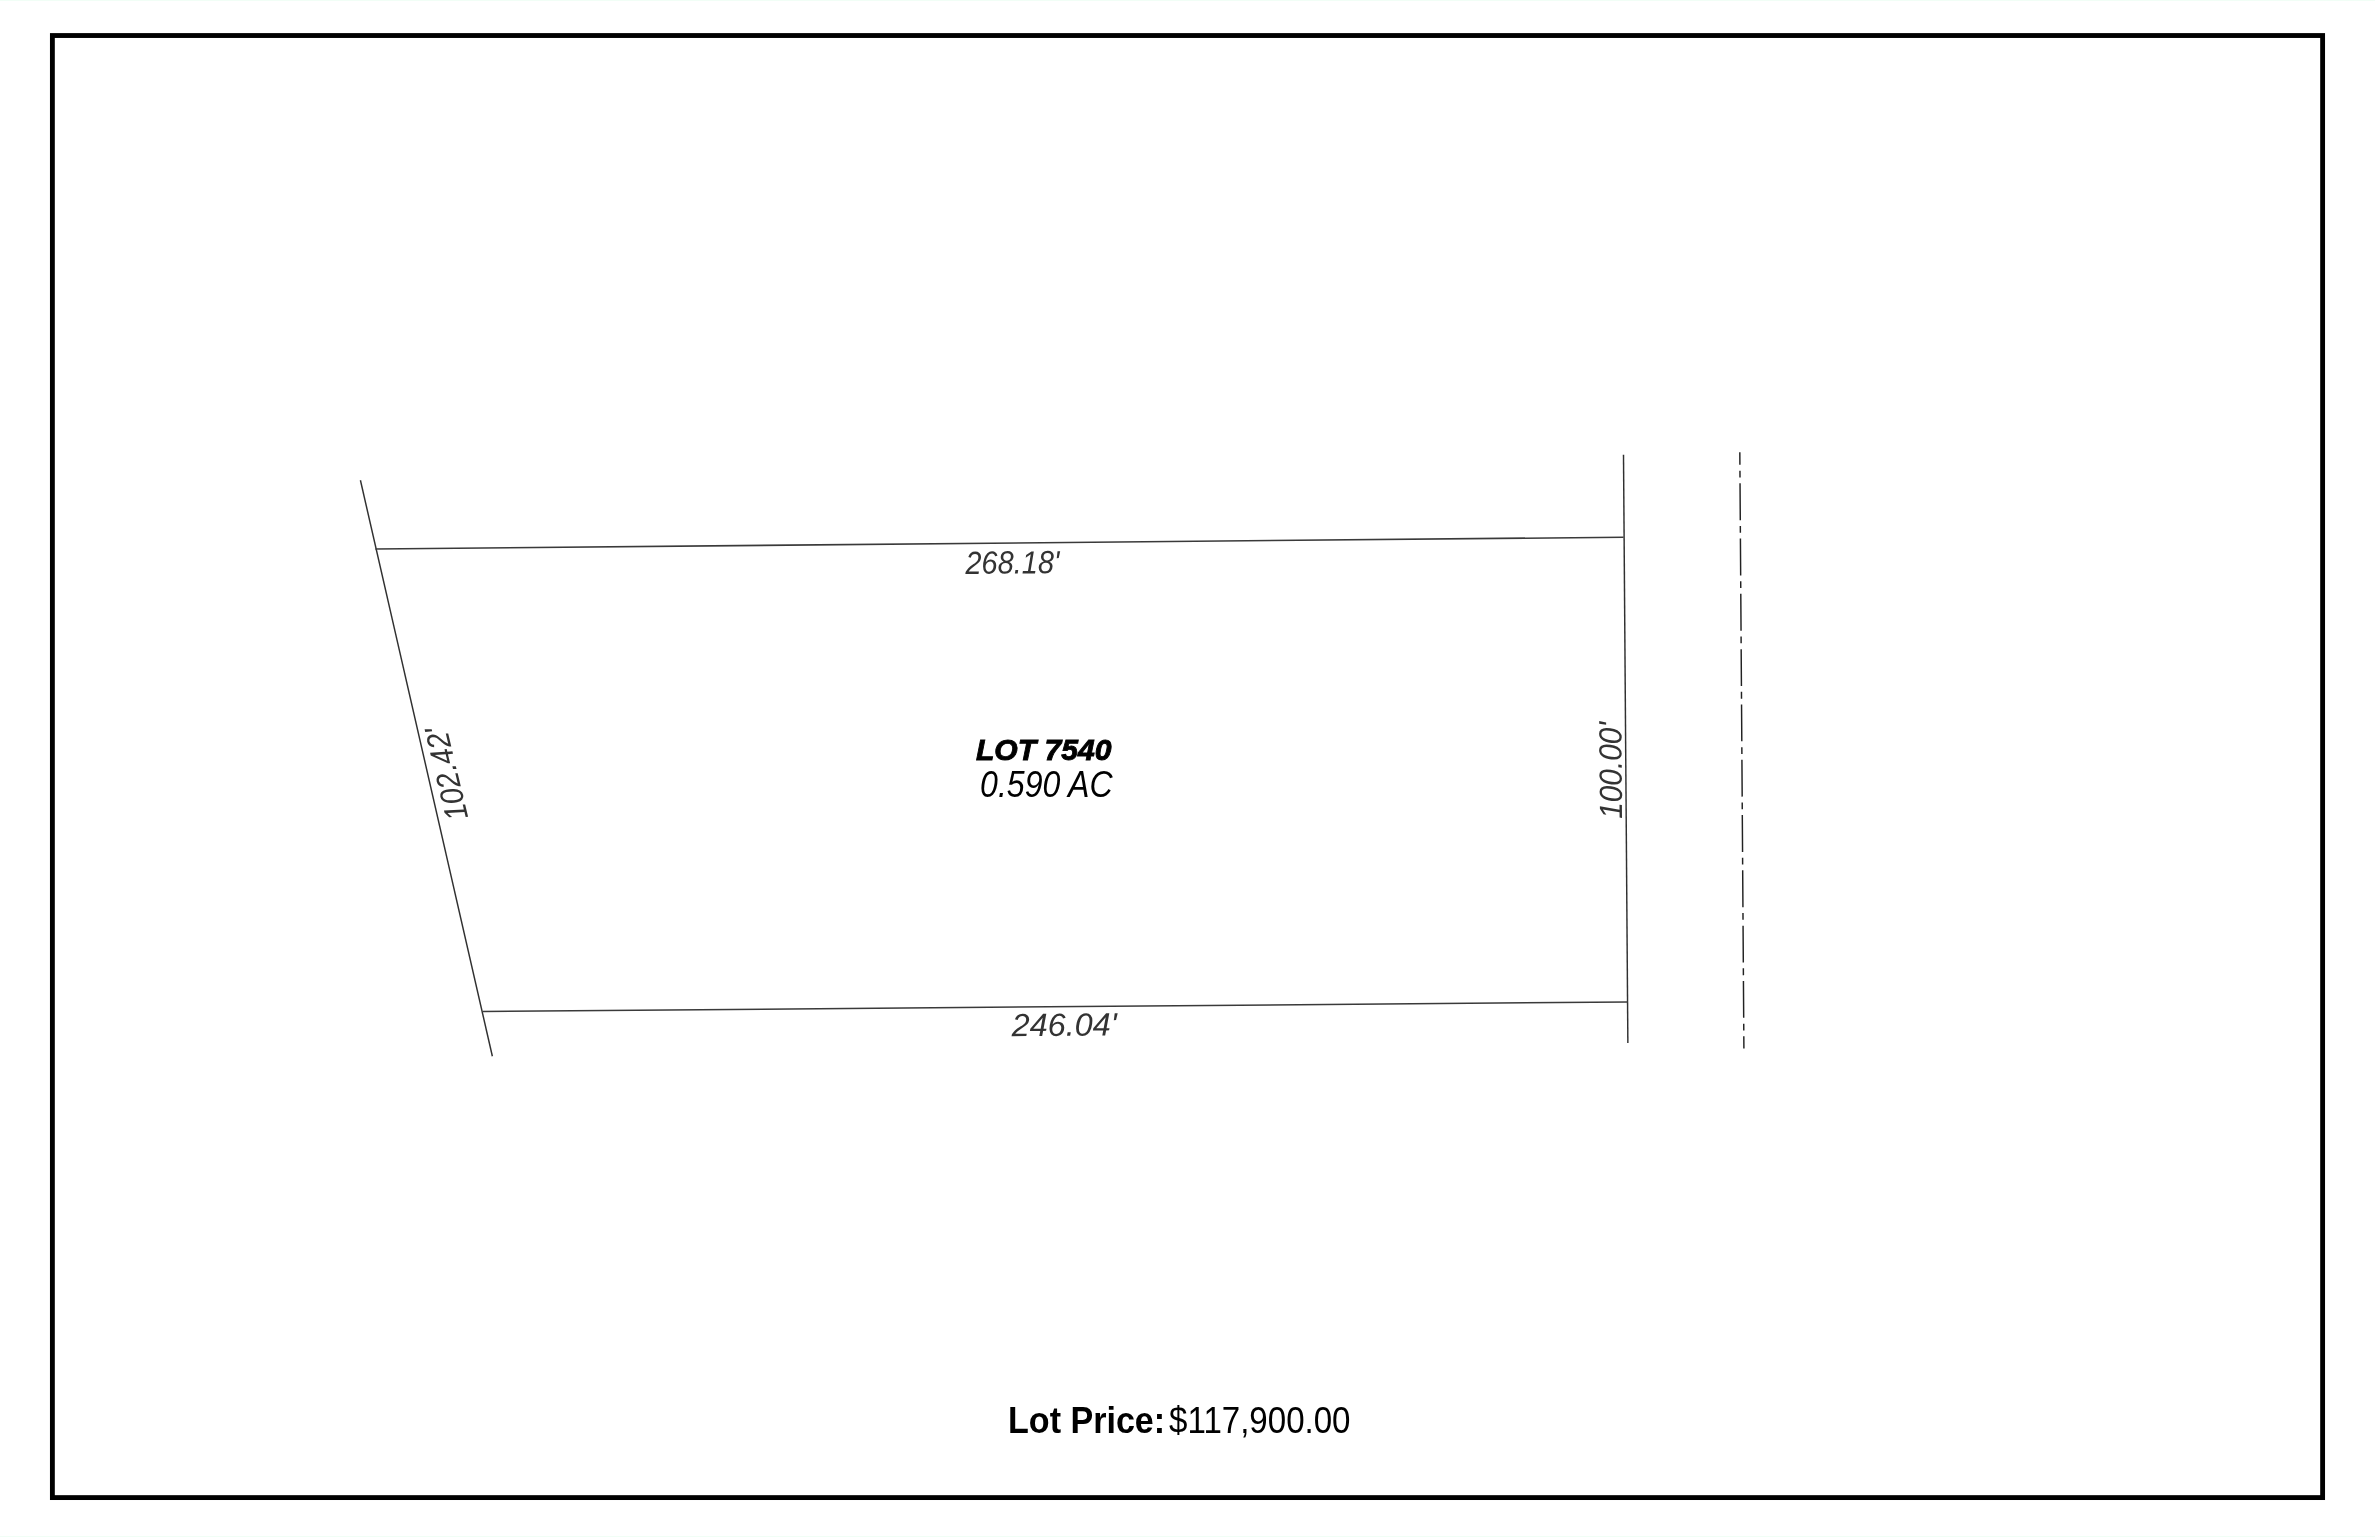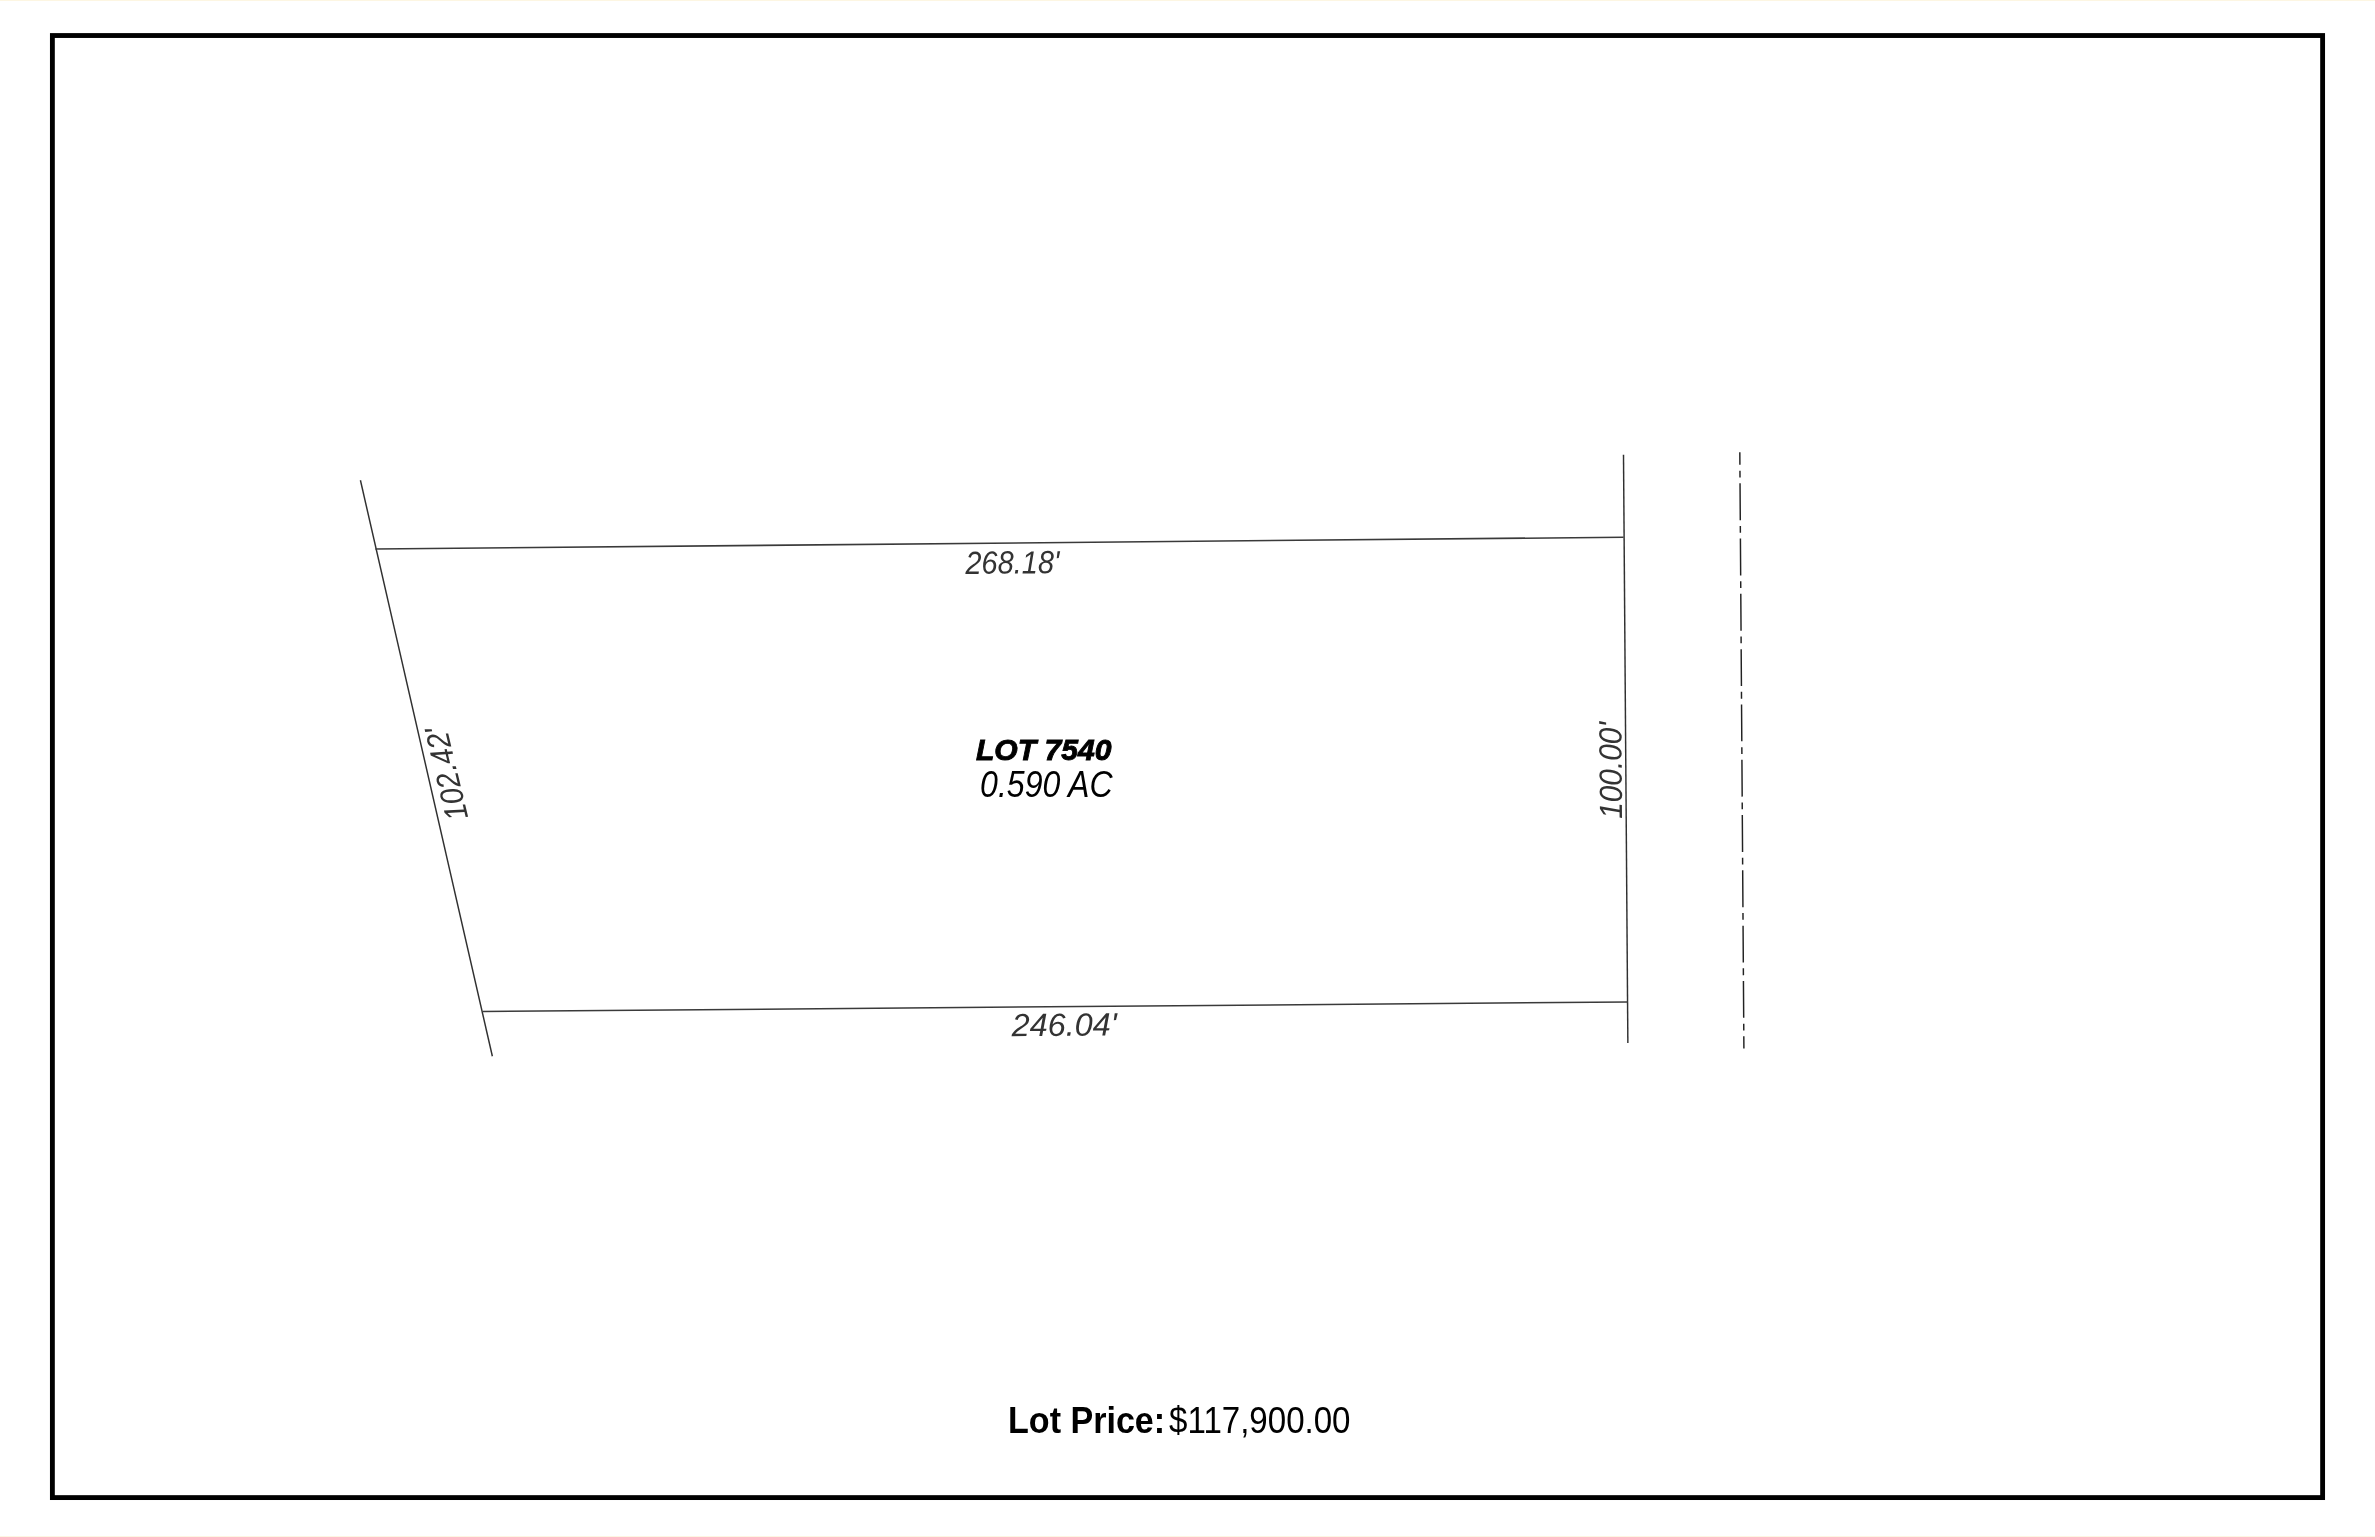--- a/index.html
+++ b/index.html
@@ -1,16 +1,16 @@
 <!DOCTYPE html>
 <html><head>
 <meta charset="utf-8">
 <style>
   html,body{margin:0;padding:0;background:#ffffff;}
-  .page{position:relative;width:2375px;height:1537px;background:#eab308;overflow:hidden;}
+  .page{position:relative;width:2375px;height:1537px;background:#86efac;overflow:hidden;}
   svg{display:block;}
   text{font-family:"Liberation Sans", sans-serif;}
 </style>
 </head>
 <body>
 
 <div class="page">
 <svg width="2375" height="1537" viewBox="0 0 2448 1584" xmlns="http://www.w3.org/2000/svg">
 
   <rect x="0" y="0" width="2448" height="1584" fill="#ffffff"></rect>

